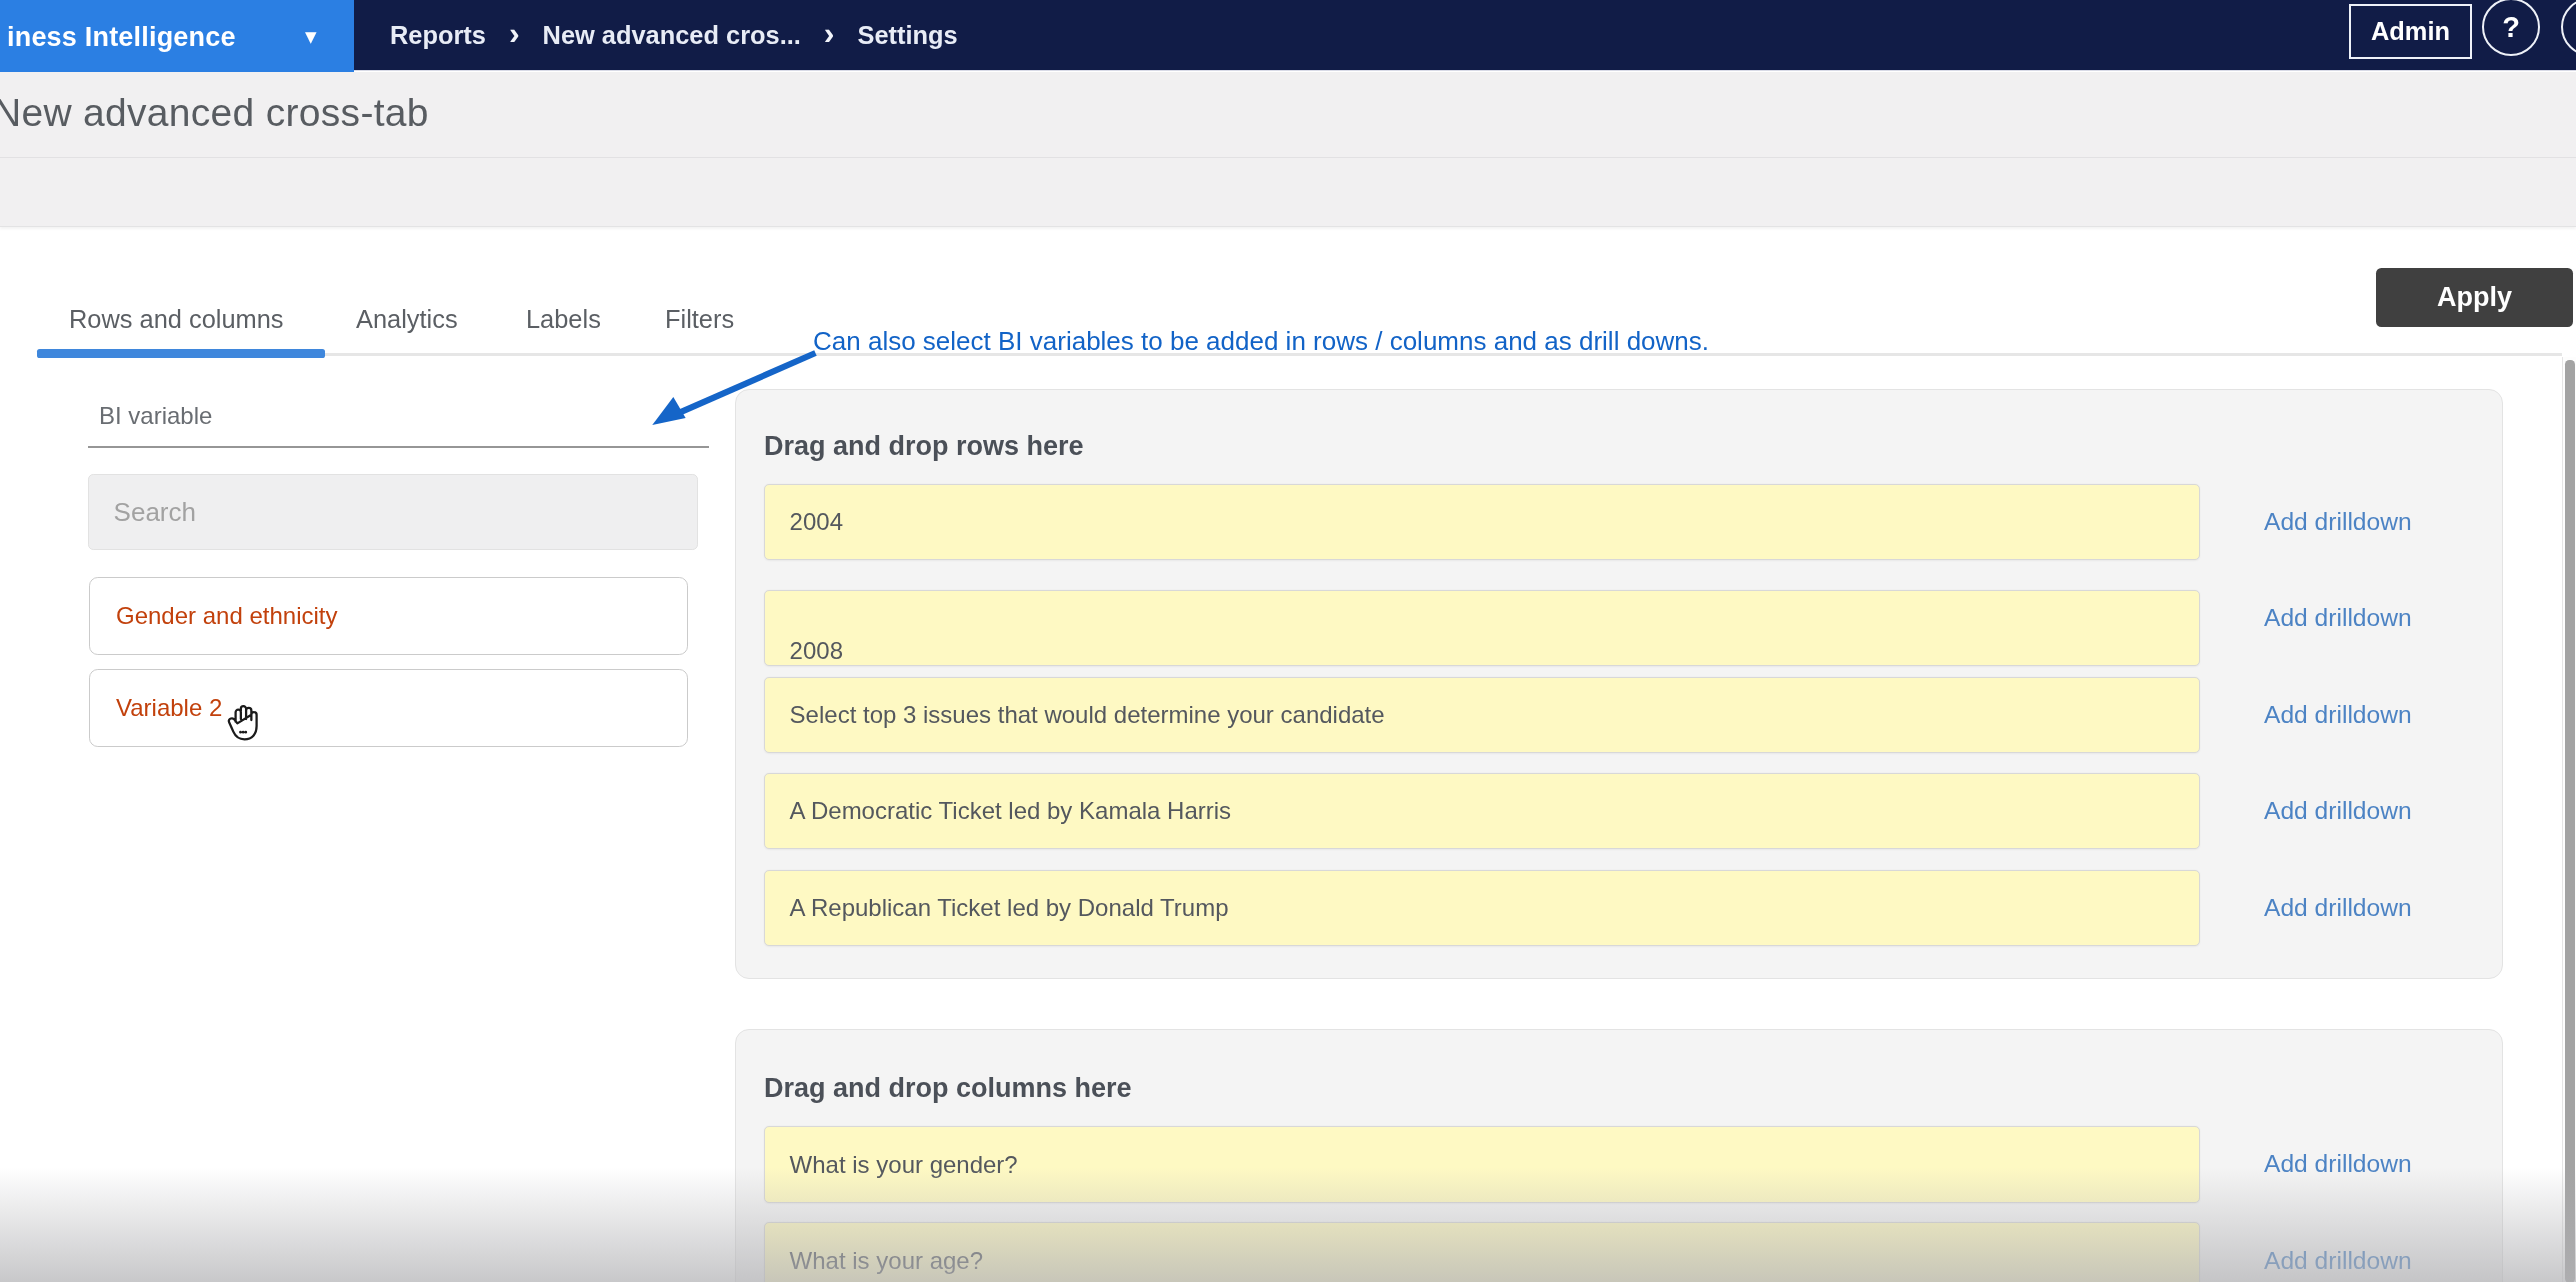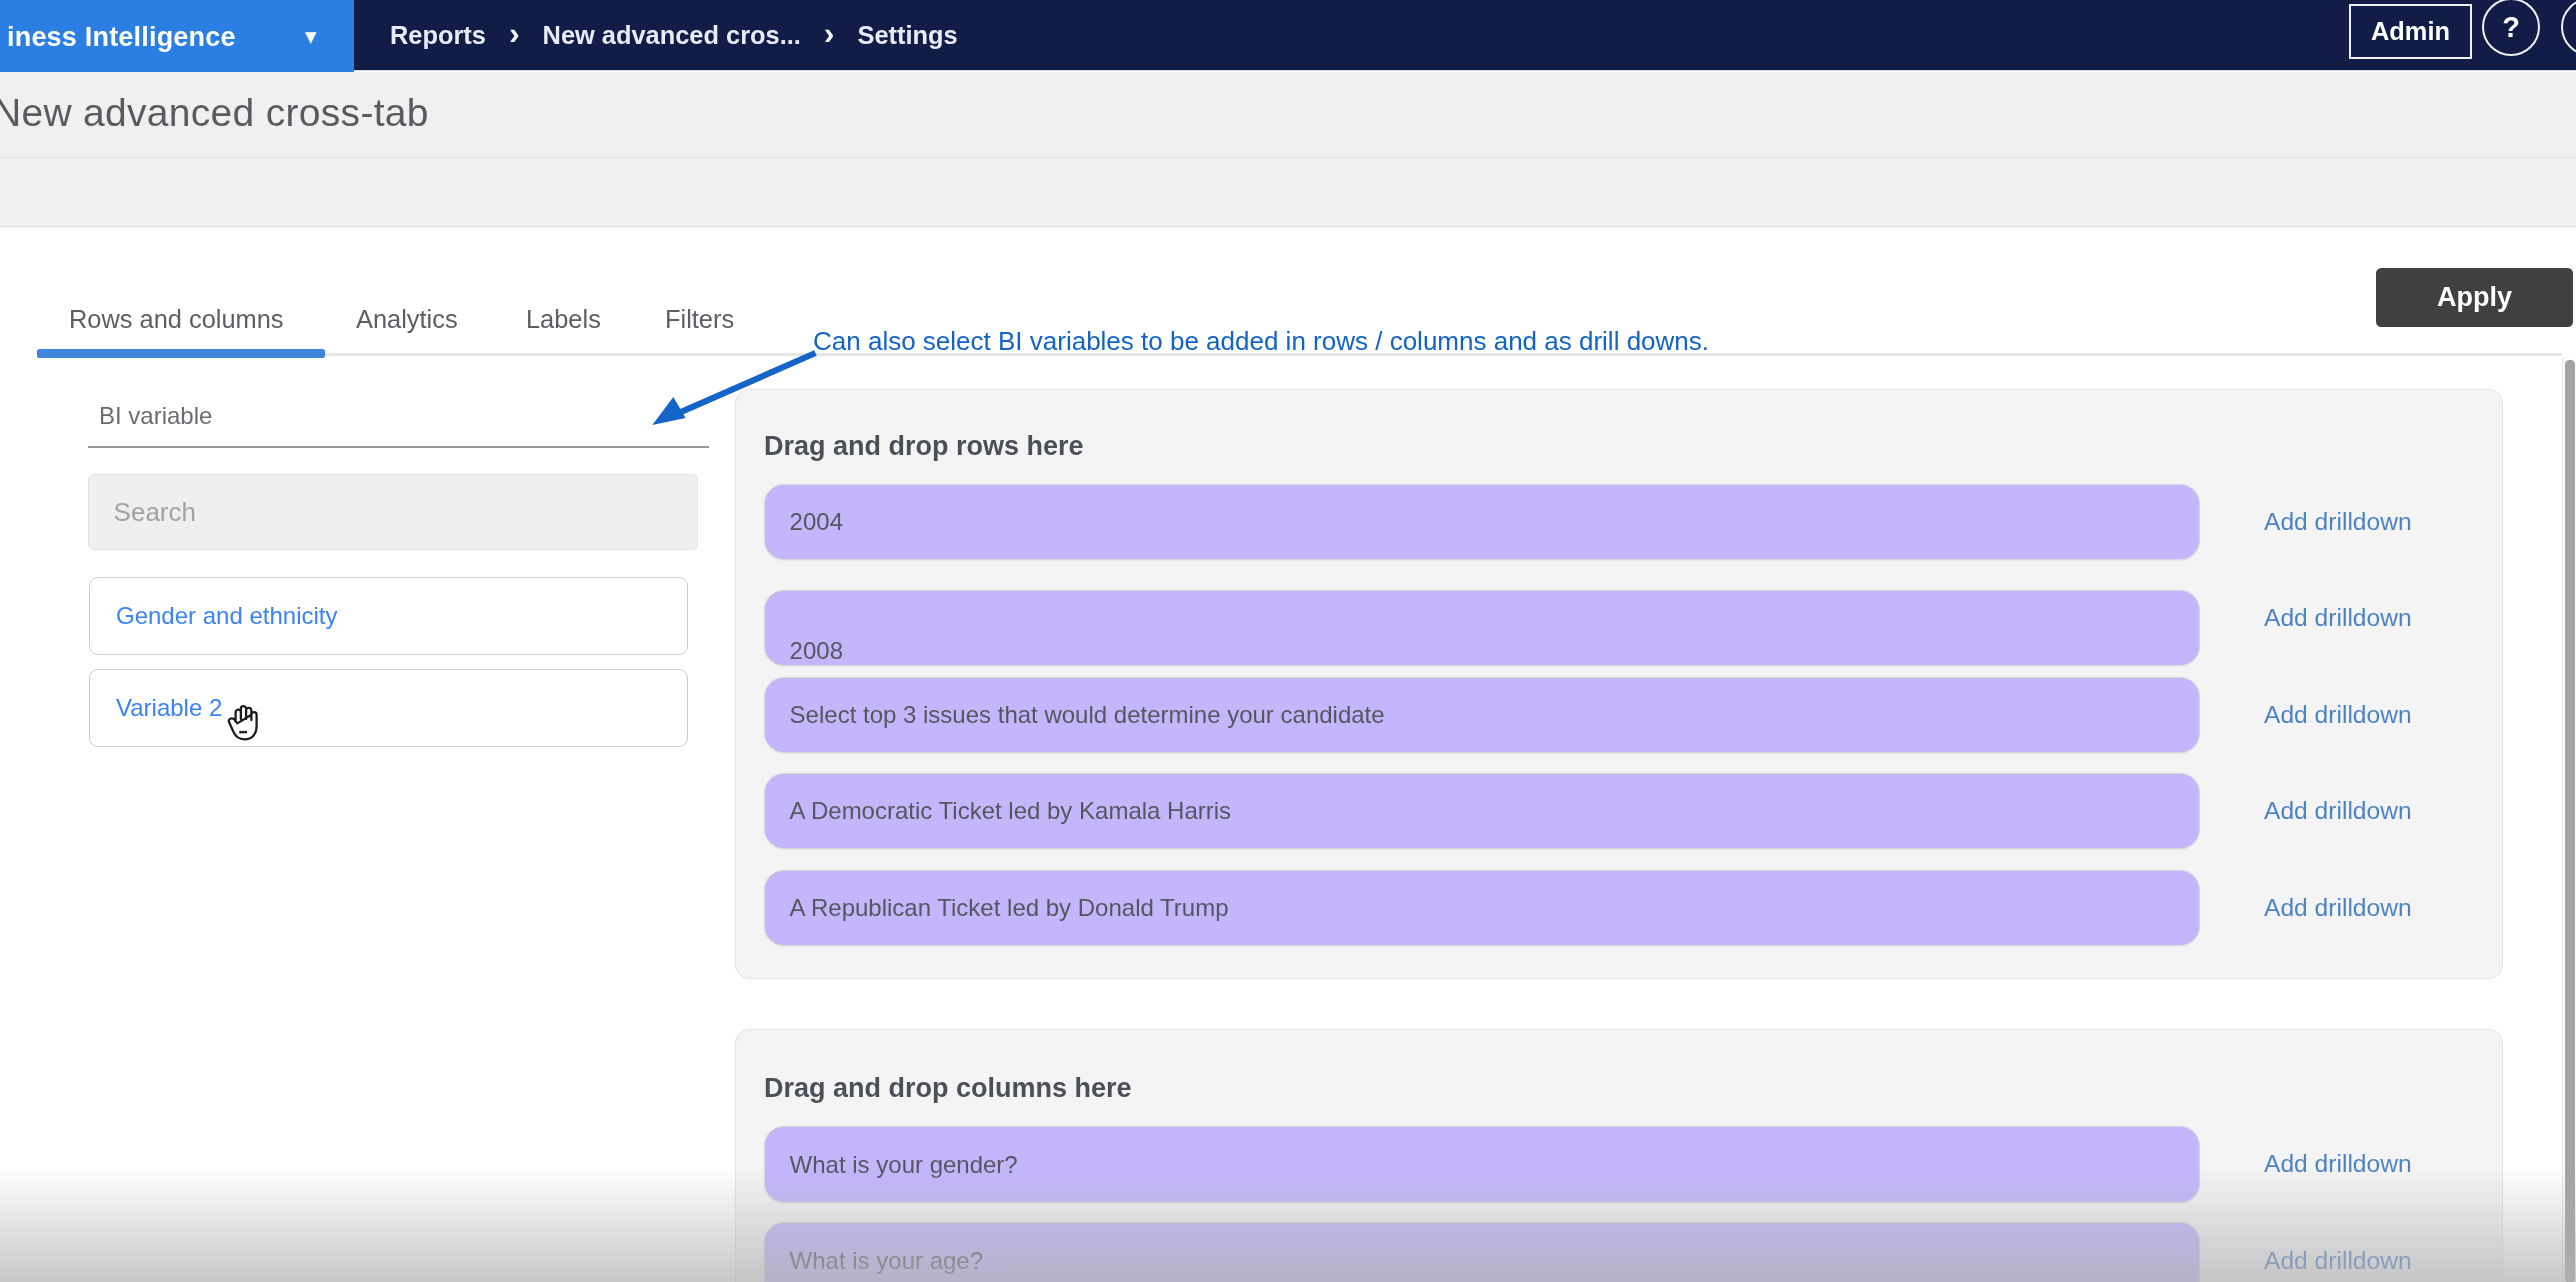--- a/index.html
+++ b/index.html
@@ -38,31 +38,31 @@
   
   .annotation-text{position:absolute;left:813px;top:326px;font-size:26px;color:#1263c7;white-space:nowrap;}
   .annotation-arrow{position:absolute;left:640px;top:344px;}
   
   .bi-label{position:absolute;left:99px;top:402px;font-size:24px;color:#696d72;}
   .bi-underline{position:absolute;left:88px;top:446px;width:621px;height:1.8px;background:#969696;}
   .bi-search{position:absolute;left:88px;top:474px;width:610px;height:76px;box-sizing:border-box;background:#efeff0;
     border:0.9px solid #e2e2e2;border-radius:5.3px;padding-left:24.6px;font-size:26px;color:#55585e;font-family:inherit;}
   .bi-search::placeholder{color:#a2a2a2;opacity:1;}
   .bi-card{position:absolute;left:89px;width:599px;height:78px;box-sizing:border-box;background:#fff;border:1.8px solid #cbcbcb;
-    border-radius:8.8px;display:flex;align-items:center;padding-left:26px;font-size:24px;color:#3b82f6;cursor:pointer;}
+    border-radius:8.8px;display:flex;align-items:center;padding-left:26px;font-size:24px;color:#c2410c;cursor:pointer;}
   .bi-card-1{top:577px;}
   .bi-card-2{top:669px;}
   .grab-cursor{position:absolute;left:221px;top:698px;}
   
   .drop-panel{position:absolute;left:735px;width:1768px;box-sizing:border-box;background:#f4f4f4;border:0.9px solid #e3e3e3;border-radius:14px;}
   .rows-panel{top:389px;height:590px;}
   .cols-panel{top:1029px;height:526px;}
   .panel-title{position:absolute;left:28px;font-size:27px;font-weight:700;color:#4b5058;white-space:nowrap;}
-  .drop-item{position:absolute;left:28px;width:1436px;height:76px;box-sizing:border-box;background:#c4b5fd;border:0.9px solid #d8d8d8;
-    border-radius:20px;display:flex;align-items:center;padding-left:24.6px;font-size:24px;color:#54585e;
+  .drop-item{position:absolute;left:28px;width:1436px;height:76px;box-sizing:border-box;background:#fef9c3;border:0.9px solid #d8d8d8;
+    border-radius:5px;display:flex;align-items:center;padding-left:24.6px;font-size:24px;color:#54585e;
     box-shadow:0 0.9px 1.8px rgba(0,0,0,.05);cursor:grab;}
   .drilldown{position:absolute;left:1528px;transform:translateY(-50%);font-size:24.6px;color:#4c83c4;white-space:nowrap;cursor:pointer;}
   
   .scroll-track{position:absolute;left:2562px;top:357px;width:14px;height:926px;background:#fdfdfd;border-left:0.9px solid #e5e5e5;}
   .scroll-thumb{position:absolute;left:2565px;top:360px;width:9.7px;height:923px;background:#a3a3a3;border-radius:4.4px;}
   
   .bottom-fade{position:absolute;left:0;top:1167px;width:2576px;height:116px;pointer-events:none;
     background:linear-gradient(to bottom,rgba(200,200,202,0) 0%,rgba(178,178,181,0.72) 100%);}
 </style>
 </head>

